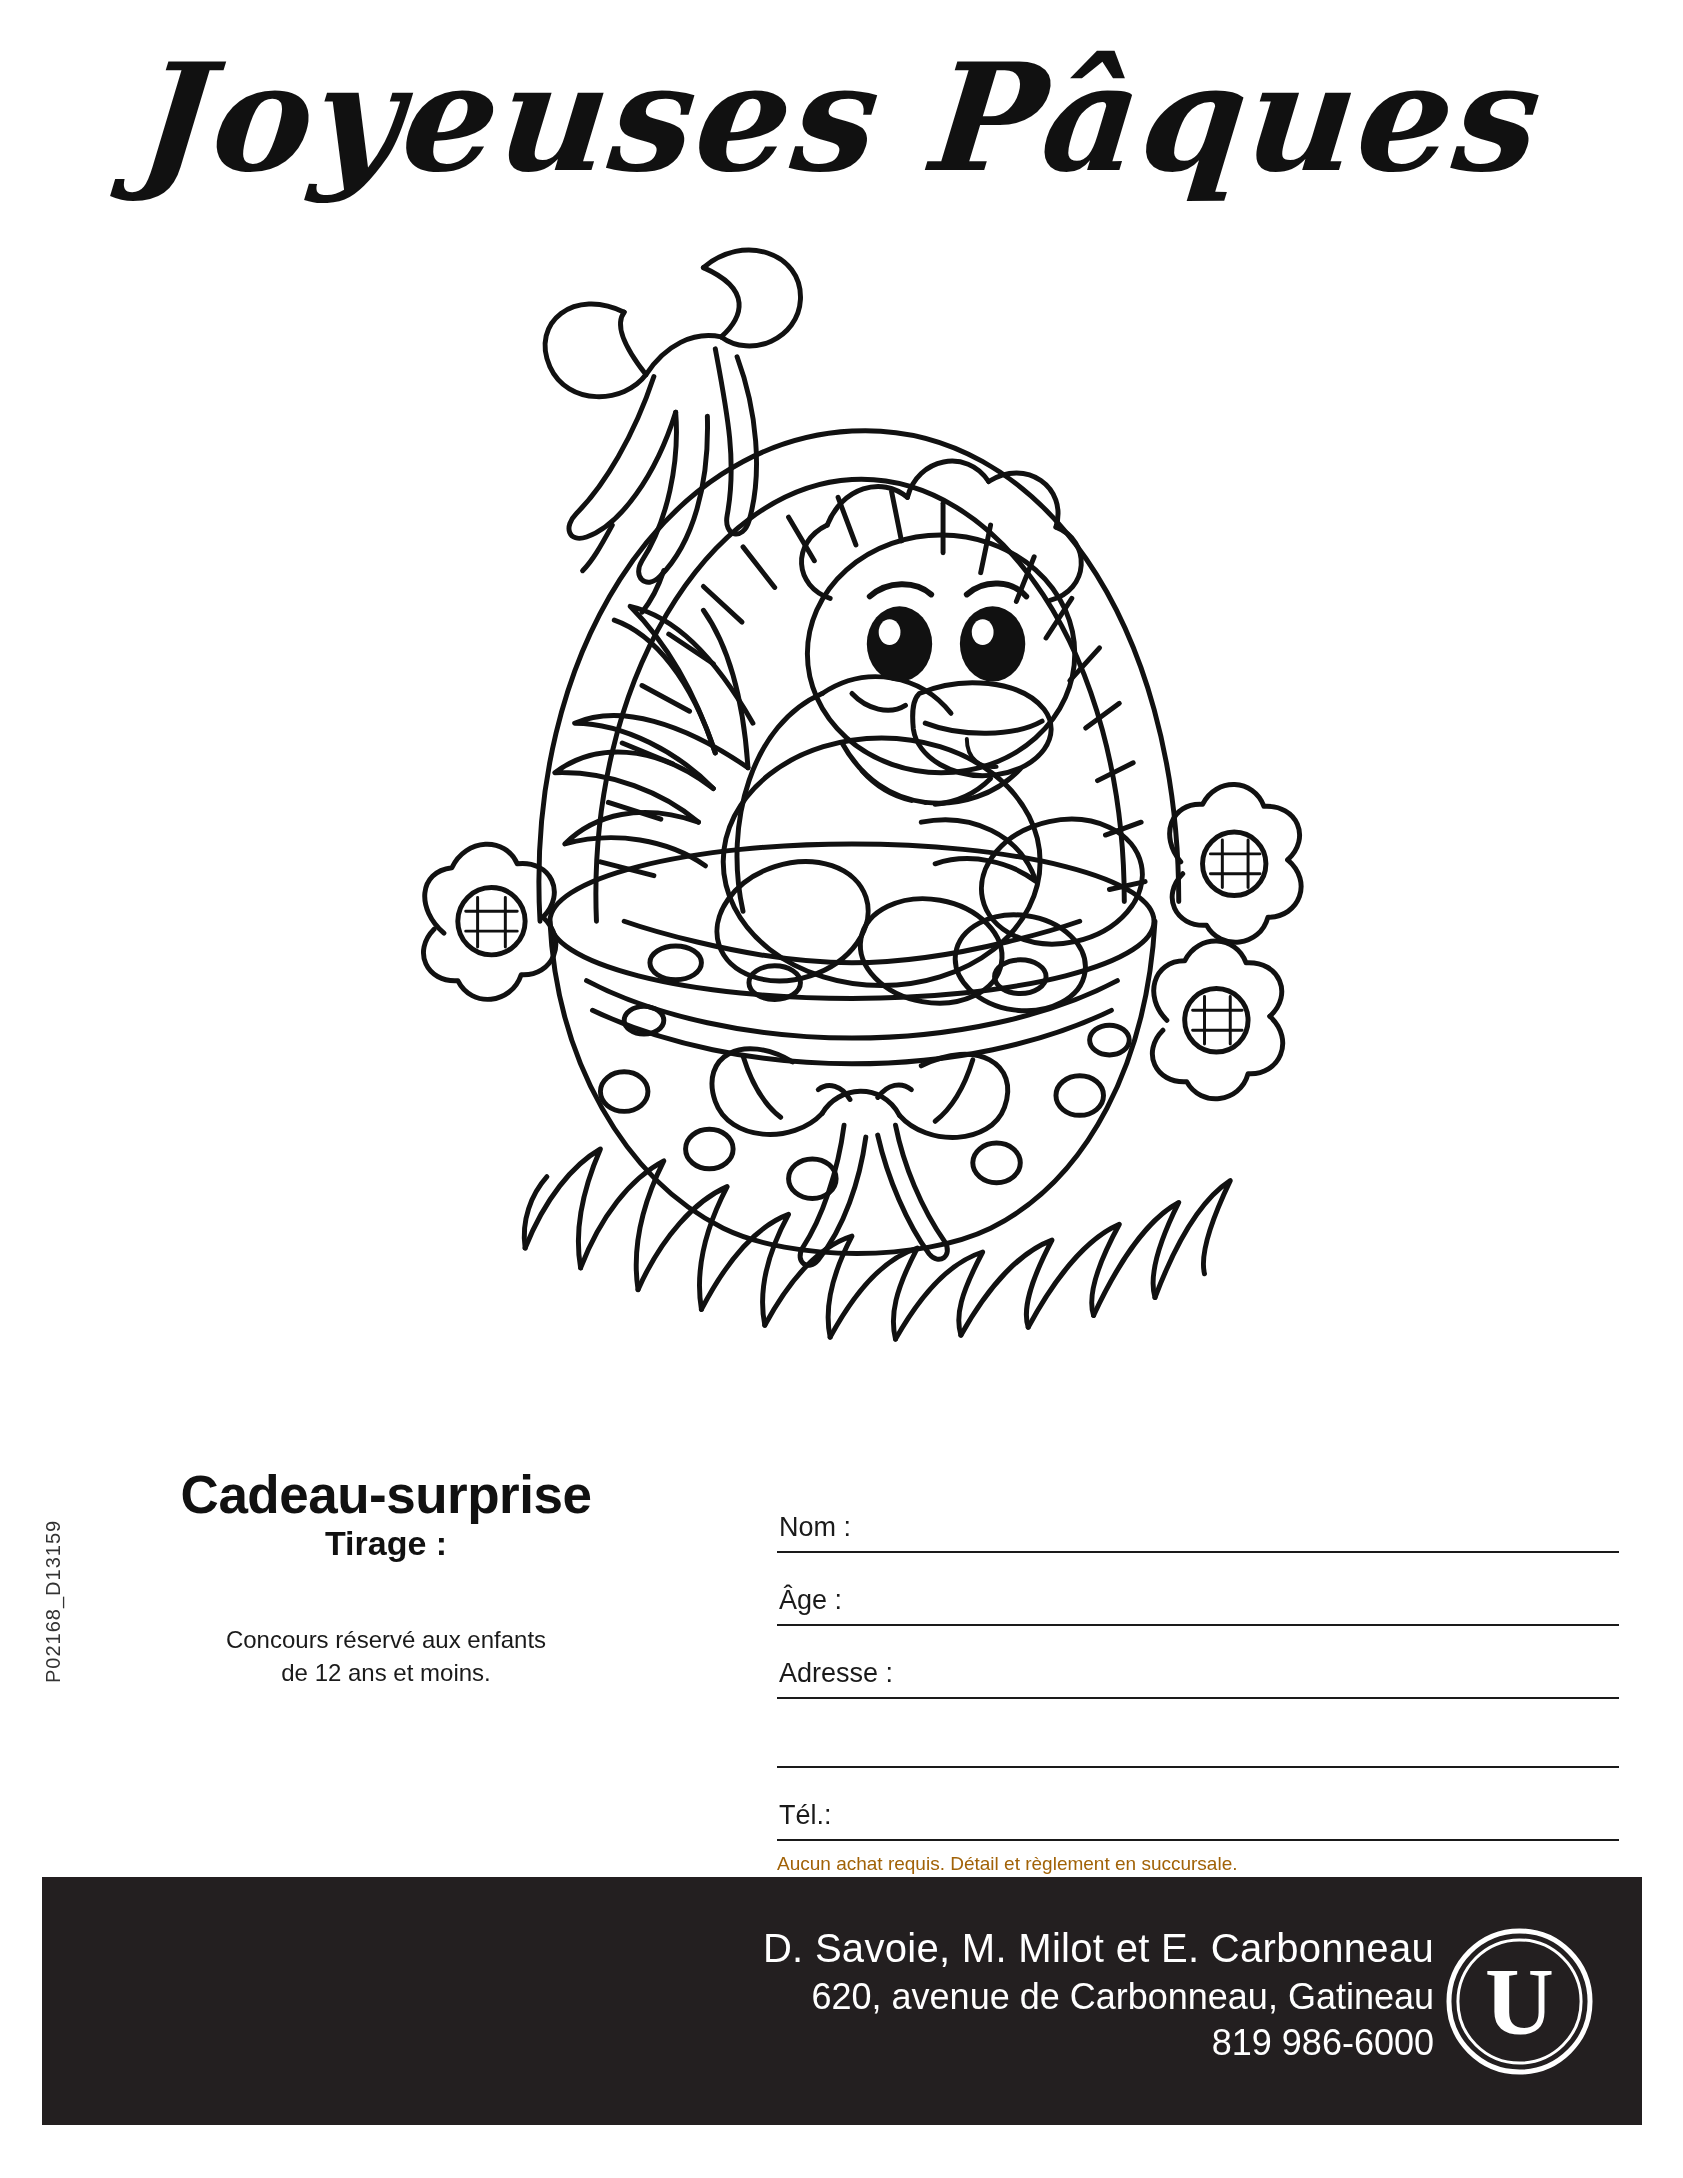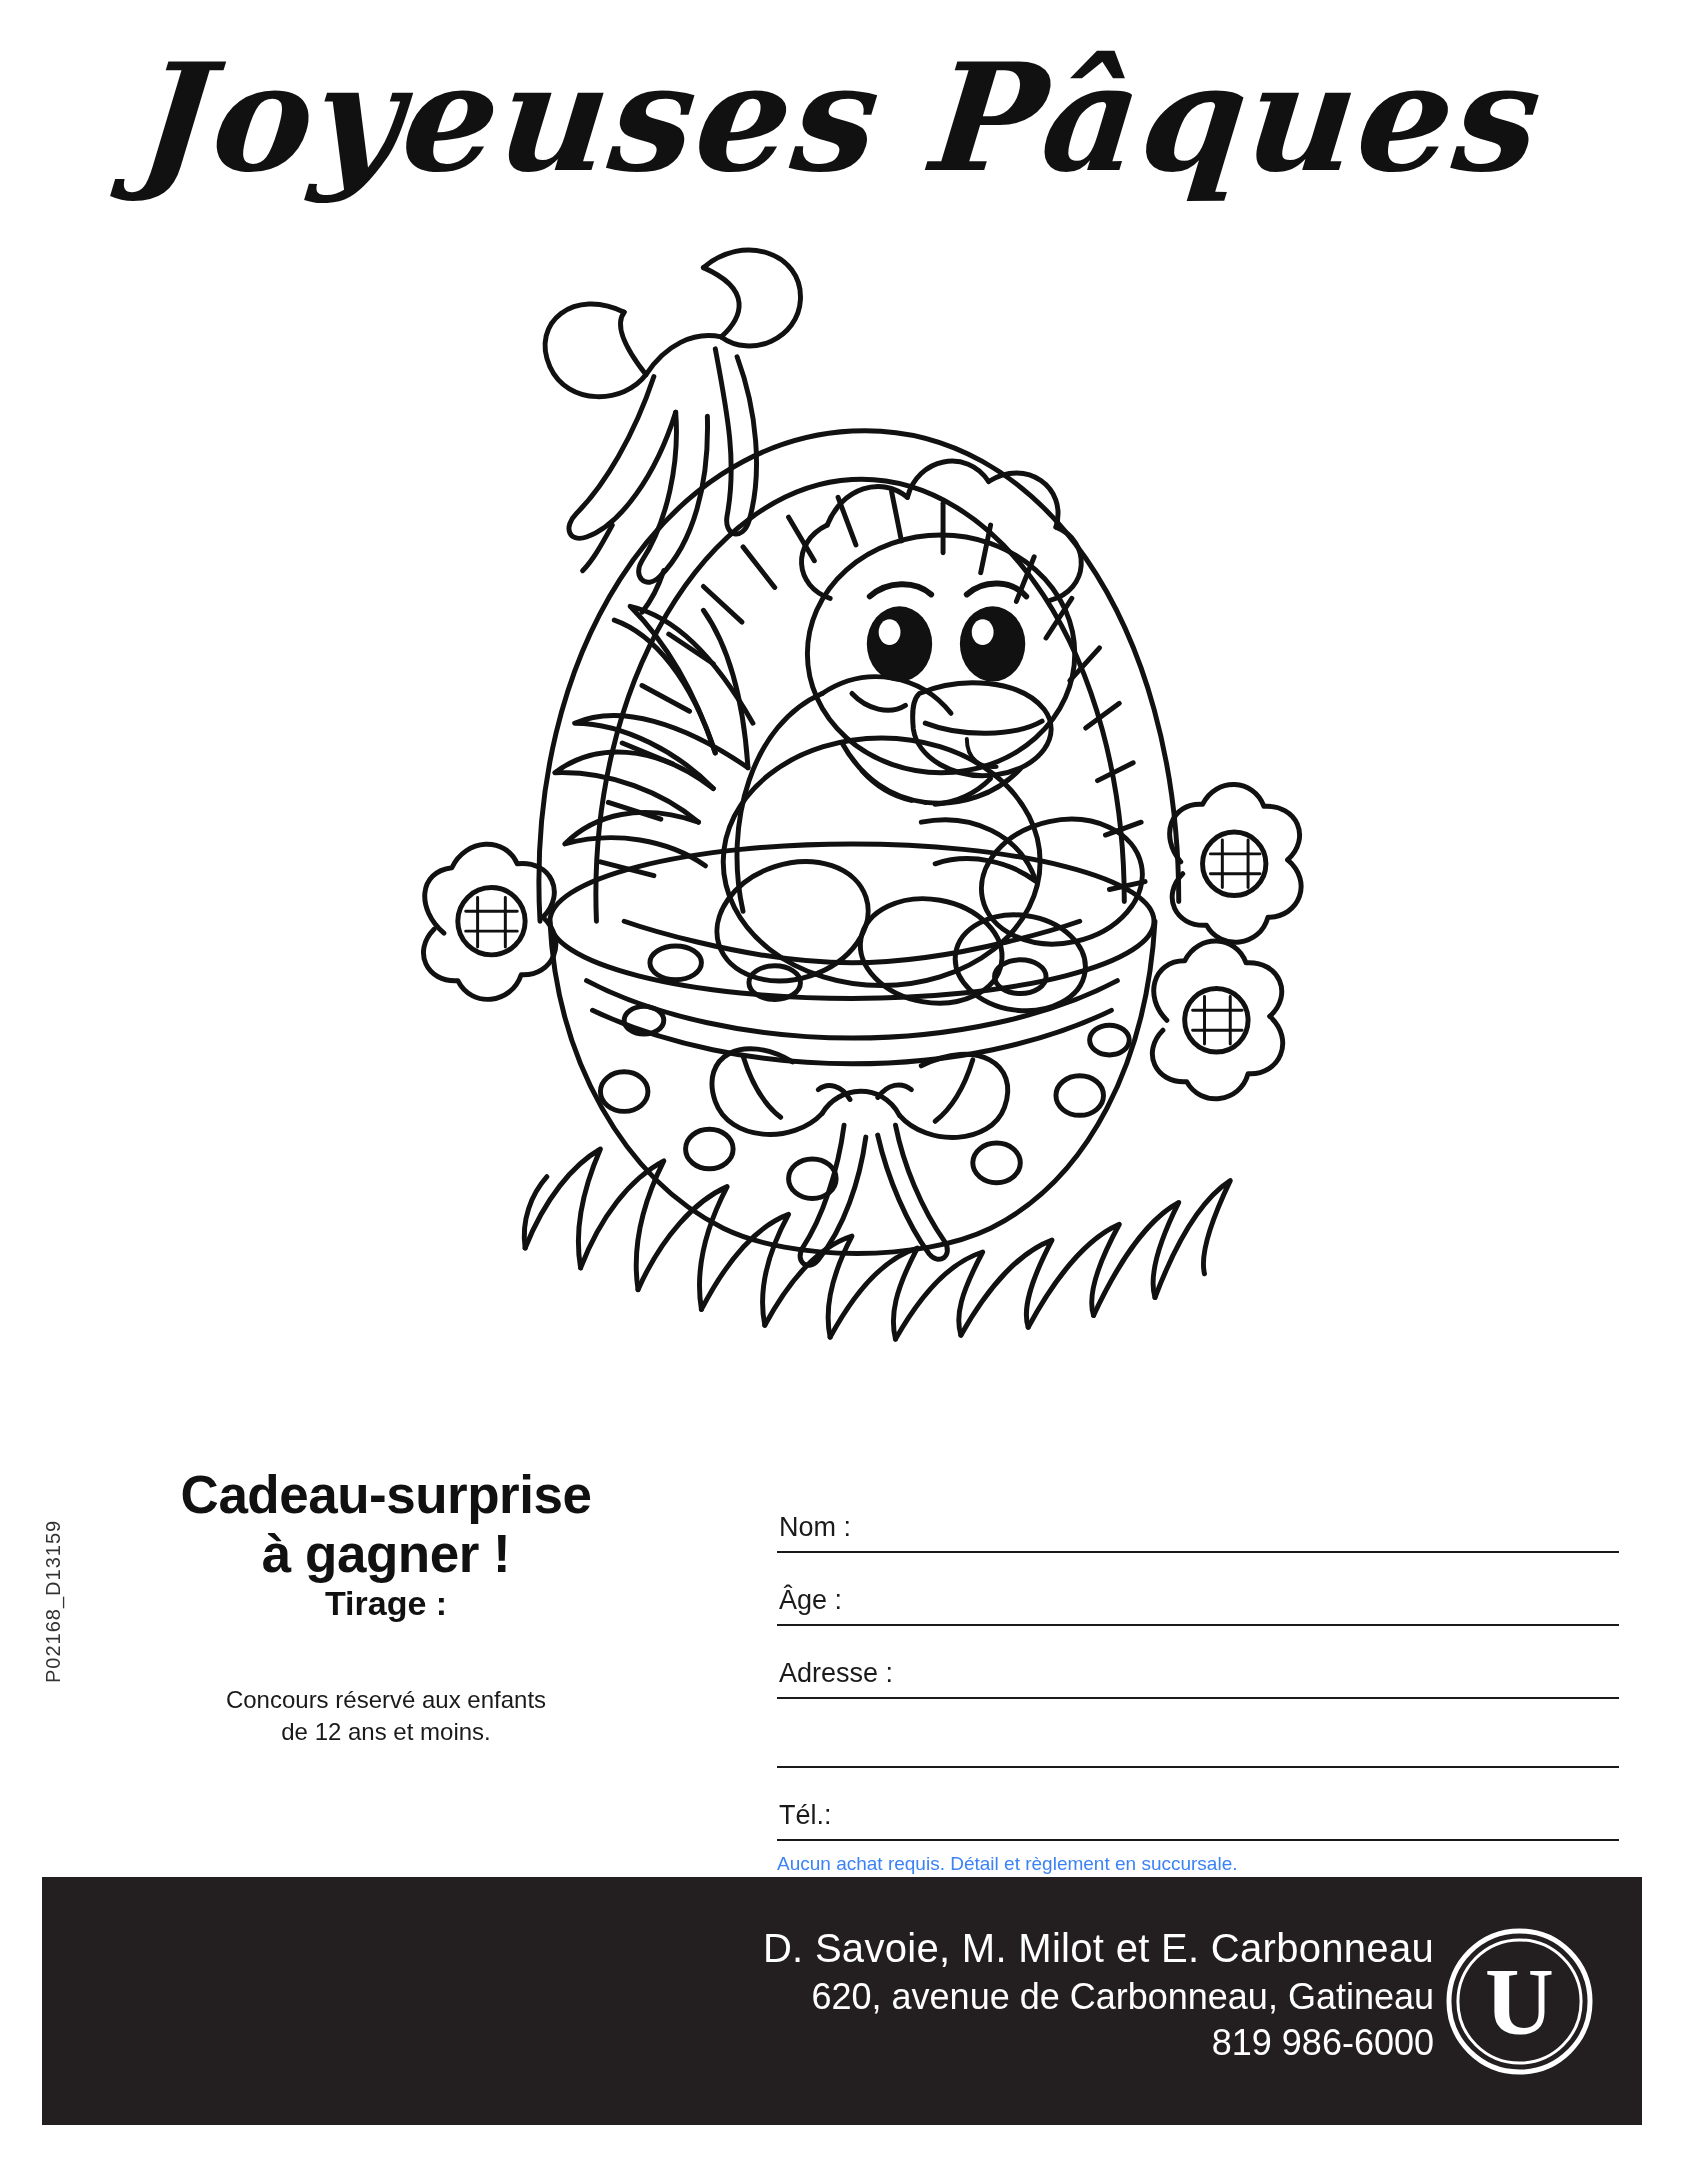--- a/index.html
+++ b/index.html
@@ -106,21 +106,21 @@
     position: absolute;
     left: 2px;
     bottom: 8px;
     font-size: 27px;
     color: #1a1a1a;
   }
   .field.blank { border-bottom: 2px solid #1a1a1a; height: 67px; }
   .legal {
     margin-top: 12px;
     font-size: 19px;
-    color: #3b82f6;
+    color: #a16207;
   }
 
   
   .footer {
     position: absolute;
     left: 42px;
     bottom: 53px;
     width: 1600px;
     height: 248px;
     background: #231f20;
@@ -300,21 +300,20 @@
     <path d="M708 1110 C 736 1058 768 1020 800 1006 C 776 1050 768 1080 774 1098"></path>
     <path d="M774 1098 C 800 1042 830 1000 860 984 C 838 1028 830 1060 836 1080"></path>
     <path d="M836 1080 C 858 1022 884 980 912 962 C 890 1008 882 1040 886 1056"></path>
     <path d="M200 1030 C 196 1002 206 976 222 958"></path>
   </svg>
 </div>
 
 <div class="left-col">
   <div class="prize-heading">
     <div>Cadeau-surprise</div>
-    <div>à gagner !</div>
   </div>
   <div class="draw-label">Tirage :</div>
   <div class="contest-note">
     <div>Concours réservé aux enfants</div>
     <div>de 12 ans et moins.</div>
   </div>
 </div>
 
 <div class="vcode">P02168_D13159</div>
 

